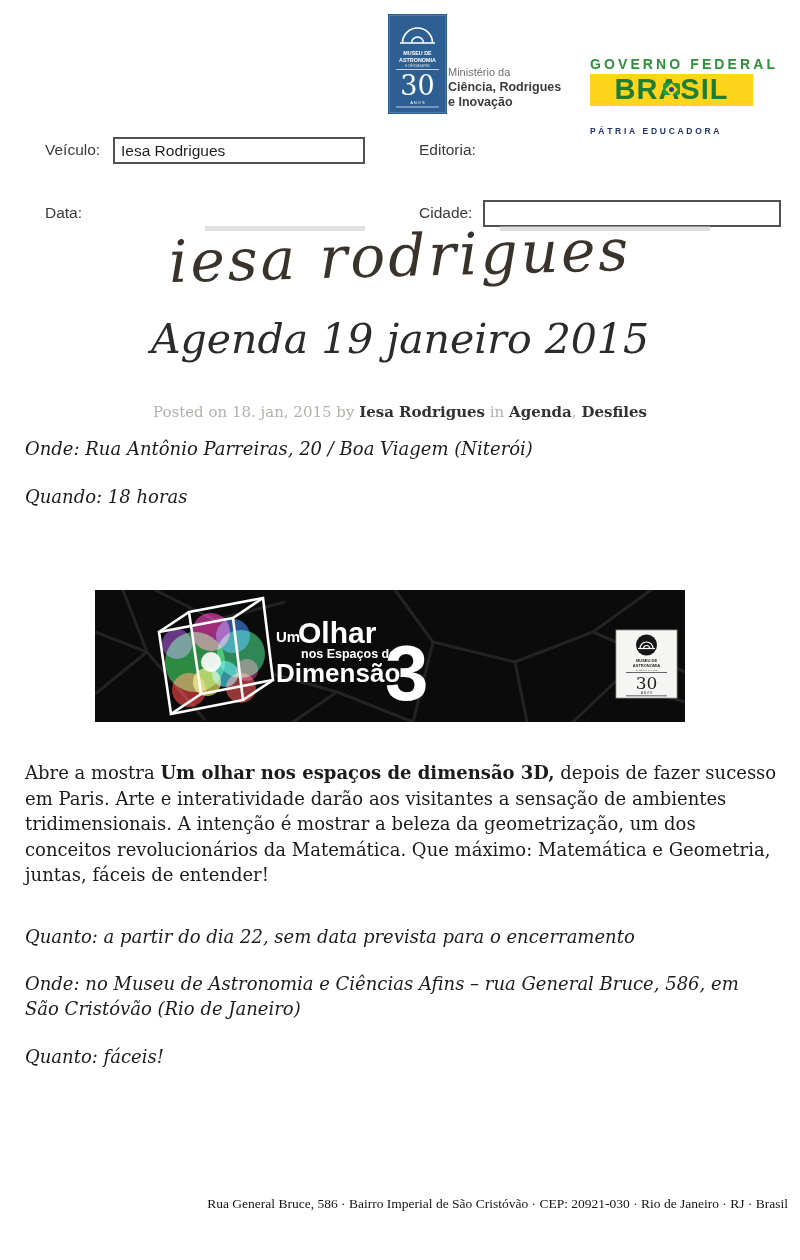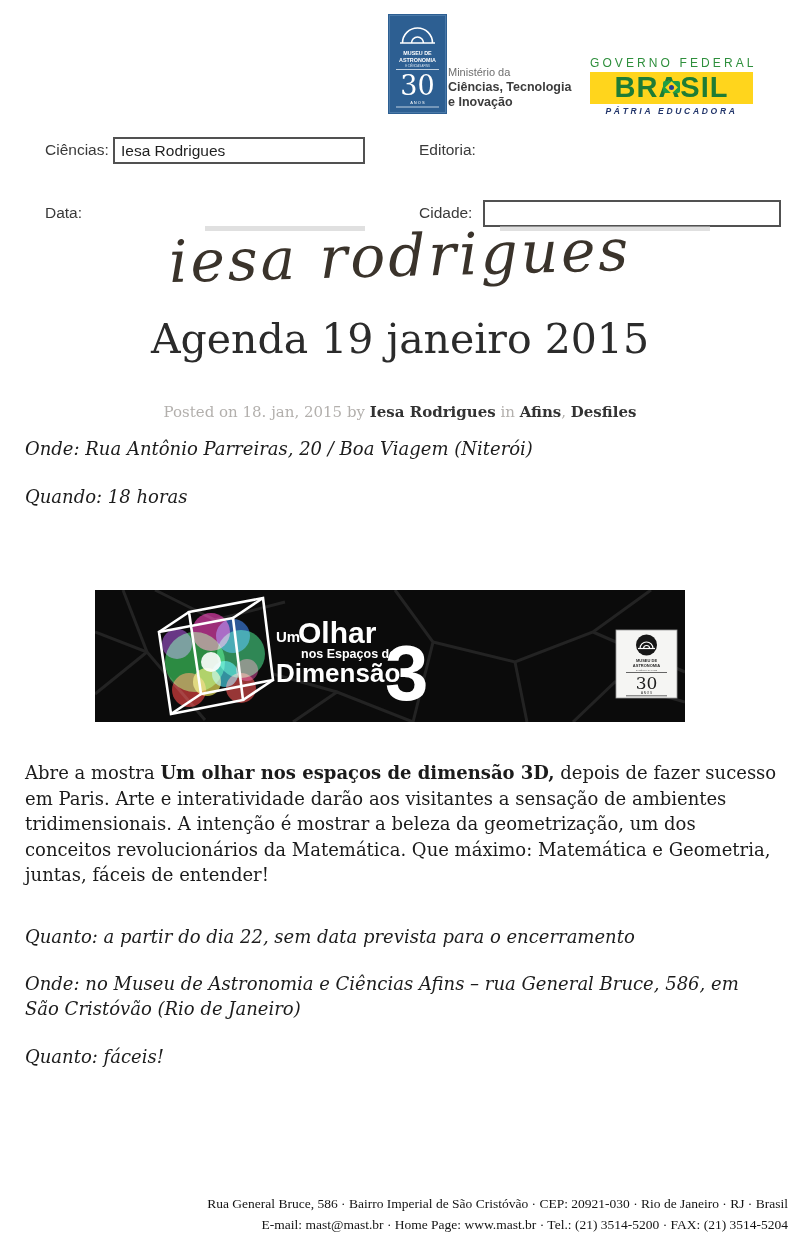--- a/index.html
+++ b/index.html
@@ -6,40 +6,40 @@
   .page{position:relative;width:800px;height:1260px;background:#fff;overflow:hidden;
         font-family:"Liberation Sans",sans-serif;}
   .abs{position:absolute;}
 
   
   .mast-logo{left:388px;top:14px;width:59px;height:100px;}
   .ministry{left:448px;top:66px;width:142px;text-align:left;line-height:1.25;}
   .ministry-l1{font-size:11px;color:#6f6f6f;}
   .ministry-l2,.ministry-l3{font-size:12.5px;font-weight:bold;color:#3c3c3c;}
   .gov{left:590px;top:56px;width:163px;}
-  .gov-top{color:#2e8f3c;font-weight:normal;font-size:12px;letter-spacing:3.1px;text-align:center;white-space:nowrap;}
+  .gov-top{color:#2e8f3c;font-weight:bold;font-size:14px;letter-spacing:3.1px;text-align:center;white-space:nowrap;}
   .gov-brasil{margin-top:2px;background:#ffd51c;height:32px;position:relative;text-align:center;}
   .gov-brasil-text{font-size:29px;font-weight:bold;color:#1e7c35;line-height:31px;letter-spacing:1px;}
   .gov-flag{position:absolute;left:73px;top:9px;width:17px;height:12px;background:#1e9e44;border-radius:2px;}
   .gov-flag .diamond{position:absolute;left:3.5px;top:1.5px;width:9px;height:9px;background:#ffd51c;transform:rotate(45deg);}
   .gov-flag .globe{position:absolute;left:6px;top:3.5px;width:5px;height:5px;background:#27418f;border-radius:50%;}
-  .gov-bottom{margin-top:2px;color:#23366b;font-weight:bold;font-size:8.5px;letter-spacing:2.7px;text-align:center;white-space:nowrap;font-style:italic;}
+  .gov-bottom{margin-top:20px;color:#23366b;font-weight:bold;font-size:8.5px;letter-spacing:2.7px;text-align:left;white-space:nowrap;}
 
   
   .flabel{font-size:15.5px;color:#3a3a3a;}
   .fbox{box-sizing:border-box;border:2px solid #515151;background:#fff;height:27px;
         font-size:15.5px;color:#1f1f1f;padding:2px 6px;font-family:"Liberation Sans",sans-serif;}
   input.fbox{outline:none;border-radius:0;}
   .scan-smudge{height:5px;background:#c6c6c6;opacity:.55;}
 
   
   .signature{left:0;width:800px;top:222px;text-align:center;font-family:"DejaVu Serif",serif;
              font-style:italic;font-size:58px;color:#3a332b;letter-spacing:3px;transform:rotate(-1.5deg);}
   .title{left:0;width:800px;top:315px;text-align:center;font-family:"DejaVu Serif",serif;
-         font-size:41px;color:#2b2b2b;}
+         font-size:41px;color:#2b2b2b;font-style:italic;}
   .byline{left:0;width:800px;top:403px;text-align:center;font-family:"DejaVu Serif",serif;
           font-size:15px;color:#b3b0ad;}
   .byline .dark{color:#333;font-weight:bold;}
 
   
   .iline{left:25px;width:755px;font-family:"DejaVu Serif",serif;font-style:italic;
          font-size:18px;color:#1c1c1c;line-height:24.5px;}
   .rline{left:25px;width:755px;font-family:"DejaVu Serif",serif;font-size:17.5px;color:#1c1c1c;}
   .body-par{left:25px;top:760px;width:755px;font-family:"DejaVu Serif",serif;font-size:18px;
             line-height:25.5px;color:#1b1b1b;margin:0;}
@@ -68,54 +68,54 @@
     <text x="29.5" y="47.5" text-anchor="middle" font-size="5.4" font-weight="bold" fill="#ffffff" font-family="Liberation Sans, sans-serif">ASTRONOMIA</text>
     <text x="29.5" y="52.5" text-anchor="middle" font-size="2.8" fill="#d8e4ef" font-family="Liberation Sans, sans-serif">E CIÊNCIAS AFINS</text>
     <line x1="8" y1="55.5" x2="51" y2="55.5" stroke="#bfd0e0" stroke-width="1"></line>
     <text x="29.5" y="81" text-anchor="middle" font-size="27" fill="#ffffff" font-family="DejaVu Serif, serif">30</text>
     <text x="29.5" y="89.5" text-anchor="middle" font-size="4" fill="#ffffff" font-family="Liberation Sans, sans-serif">A N O S</text>
     <line x1="8" y1="93" x2="51" y2="93" stroke="#bfd0e0" stroke-width="1"></line>
   </svg>
 
   <div class="abs ministry">
     <div class="ministry-l1">Ministério da</div>
-    <div class="ministry-l2">Ciências, Tecnologia</div>
+    <div class="ministry-l2">Ciência, Rodrigues</div>
     <div class="ministry-l3">e Inovação</div>
   </div>
 
   <div class="abs gov">
     <div class="gov-top">GOVERNO FEDERAL</div>
     <div class="gov-brasil">
       <span class="gov-brasil-text">BRASIL</span>
       <span class="gov-flag">
           <span class="diamond"></span>
           <span class="globe"></span>
         </span>
     </div>
     <div class="gov-bottom">PÁTRIA EDUCADORA</div>
   </div>
 
-  <div class="abs flabel" style="left:45px;top:141px;">Ciências:</div>
+  <div class="abs flabel" style="left:45px;top:141px;">Veículo:</div>
   <input class="abs fbox" style="left: 113px; top: 137px; width: 252px;" value="Iesa Rodrigues">
 
   <div class="abs flabel" style="left:419px;top:141px;">Editoria:</div>
 
   <div class="abs flabel" style="left:45px;top:204px;">Data:</div>
   <div class="abs scan-smudge" style="left:205px;top:226px;width:160px;"></div>
 
   <div class="abs flabel" style="left:419px;top:204px;">Cidade:</div>
   <input class="abs fbox" style="left: 483px; top: 200px; width: 298px;" value="">
   <div class="abs scan-smudge" style="left:500px;top:226px;width:210px;"></div>
 
   <div class="abs signature">iesa rodrigues</div>
 
   <div class="abs title">Agenda 19 janeiro 2015</div>
 
   <div class="abs byline">
-    <span>Posted on 18. jan, 2015 by </span><span class="dark">Iesa Rodrigues</span><span> in </span><span class="dark">Afins</span><span>, </span><span class="dark">Desfiles</span>
+    <span>Posted on 18. jan, 2015 by </span><span class="dark">Iesa Rodrigues</span><span> in </span><span class="dark">Agenda</span><span>, </span><span class="dark">Desfiles</span>
   </div>
 
   <div class="abs iline" style="top:437px;">Onde: Rua Antônio Parreiras, 20 / Boa Viagem (Niterói)</div>
   <div class="abs iline" style="top:485px;">Quando: 18 horas</div>
 
   <svg class="abs banner" viewBox="0 0 590 132">
     <rect width="590" height="132" fill="#0b0b0b"></rect>
 
     <g stroke="#232323" stroke-width="3" fill="none">
       <path d="M0,42 L52,62 L110,130"></path>
@@ -181,16 +181,15 @@
   </svg>
 
   <p class="abs body-par"><span>Abre a mostra </span><strong>Um olhar nos espaços de dimensão 3D,</strong><span> depois de fazer sucesso em Paris. Arte e interatividade darão aos visitantes a sensação de ambientes tridimensionais. A intenção é mostrar a beleza da geometrização, um dos conceitos revolucionários da Matemática. Que máximo: Matemática e Geometria, juntas, fáceis de entender!</span></p>
 
   <div class="abs iline" style="top:925px;">Quanto: a partir do dia 22, sem data prevista para o encerramento</div>
   <div class="abs iline" style="top:972px;width:740px;">Onde: no Museu de Astronomia e Ciências Afins – rua General Bruce, 586, em São Cristóvão (Rio de Janeiro)</div>
   <div class="abs iline" style="top:1045px;">Quanto: fáceis!</div>
 
   <div class="abs footer">
     <div>Rua General Bruce, 586 · Bairro Imperial de São Cristóvão · CEP: 20921-030 · Rio de Janeiro · RJ · Brasil</div>
-    <div>E-mail: mast@mast.br · Home Page: www.mast.br · Tel.: (21) 3514-5200 · FAX: (21) 3514-5204</div>
   </div>
 
 </div>
 
 </body></html>

